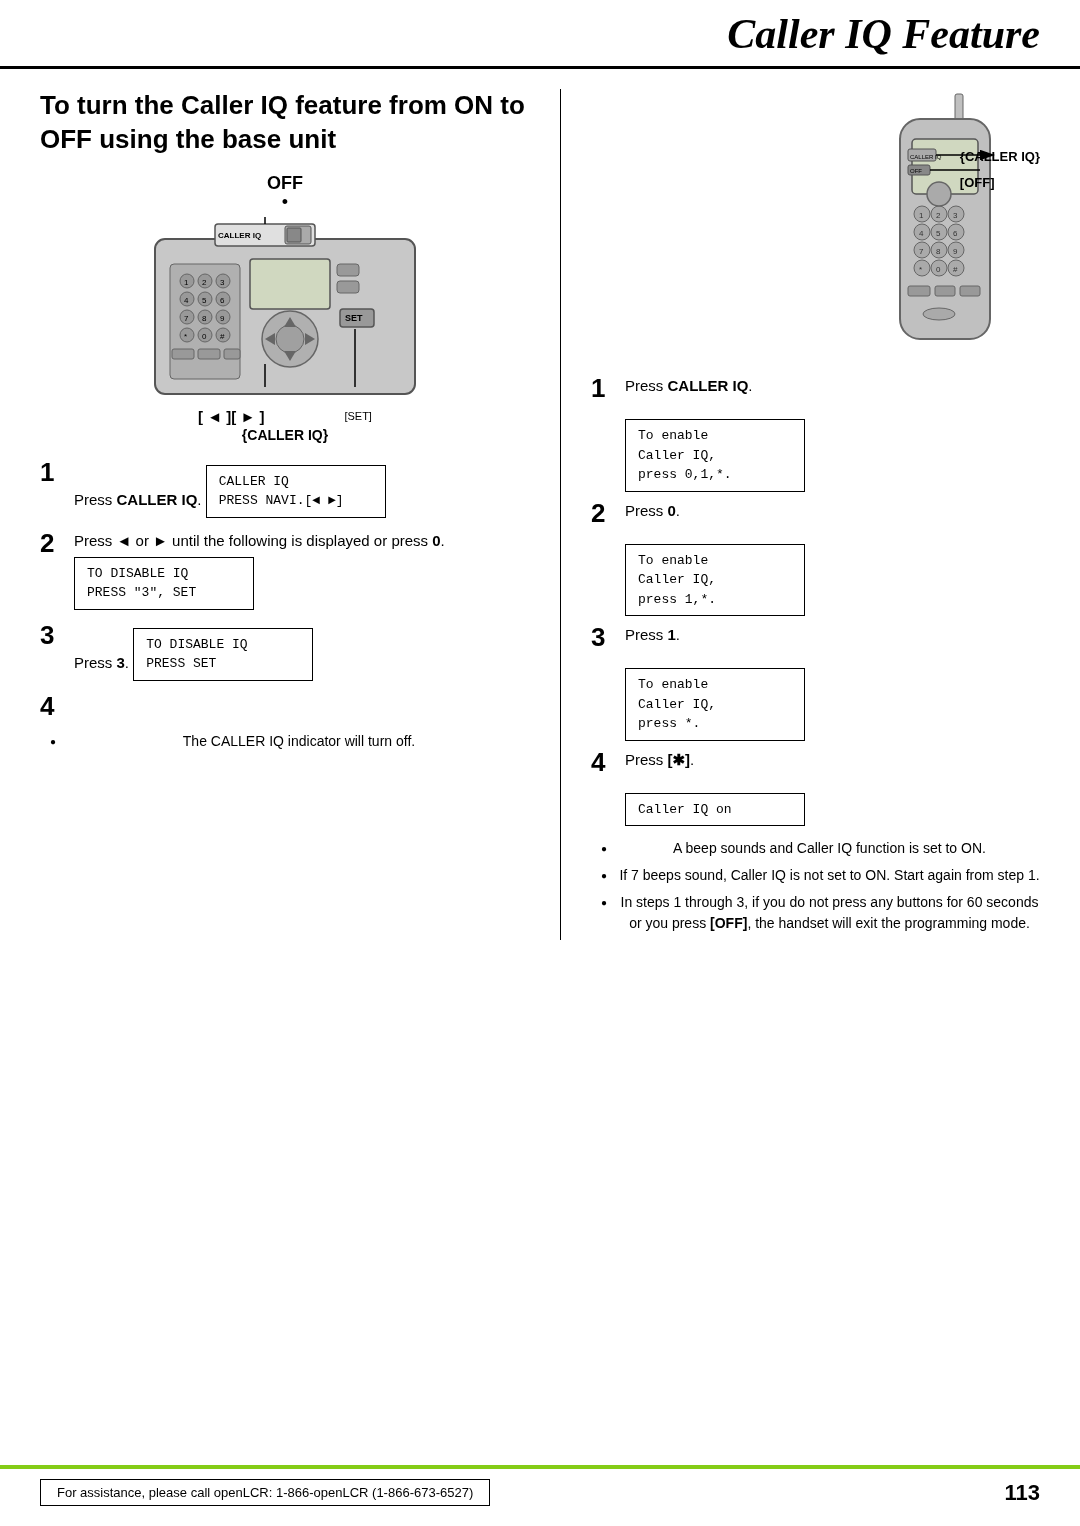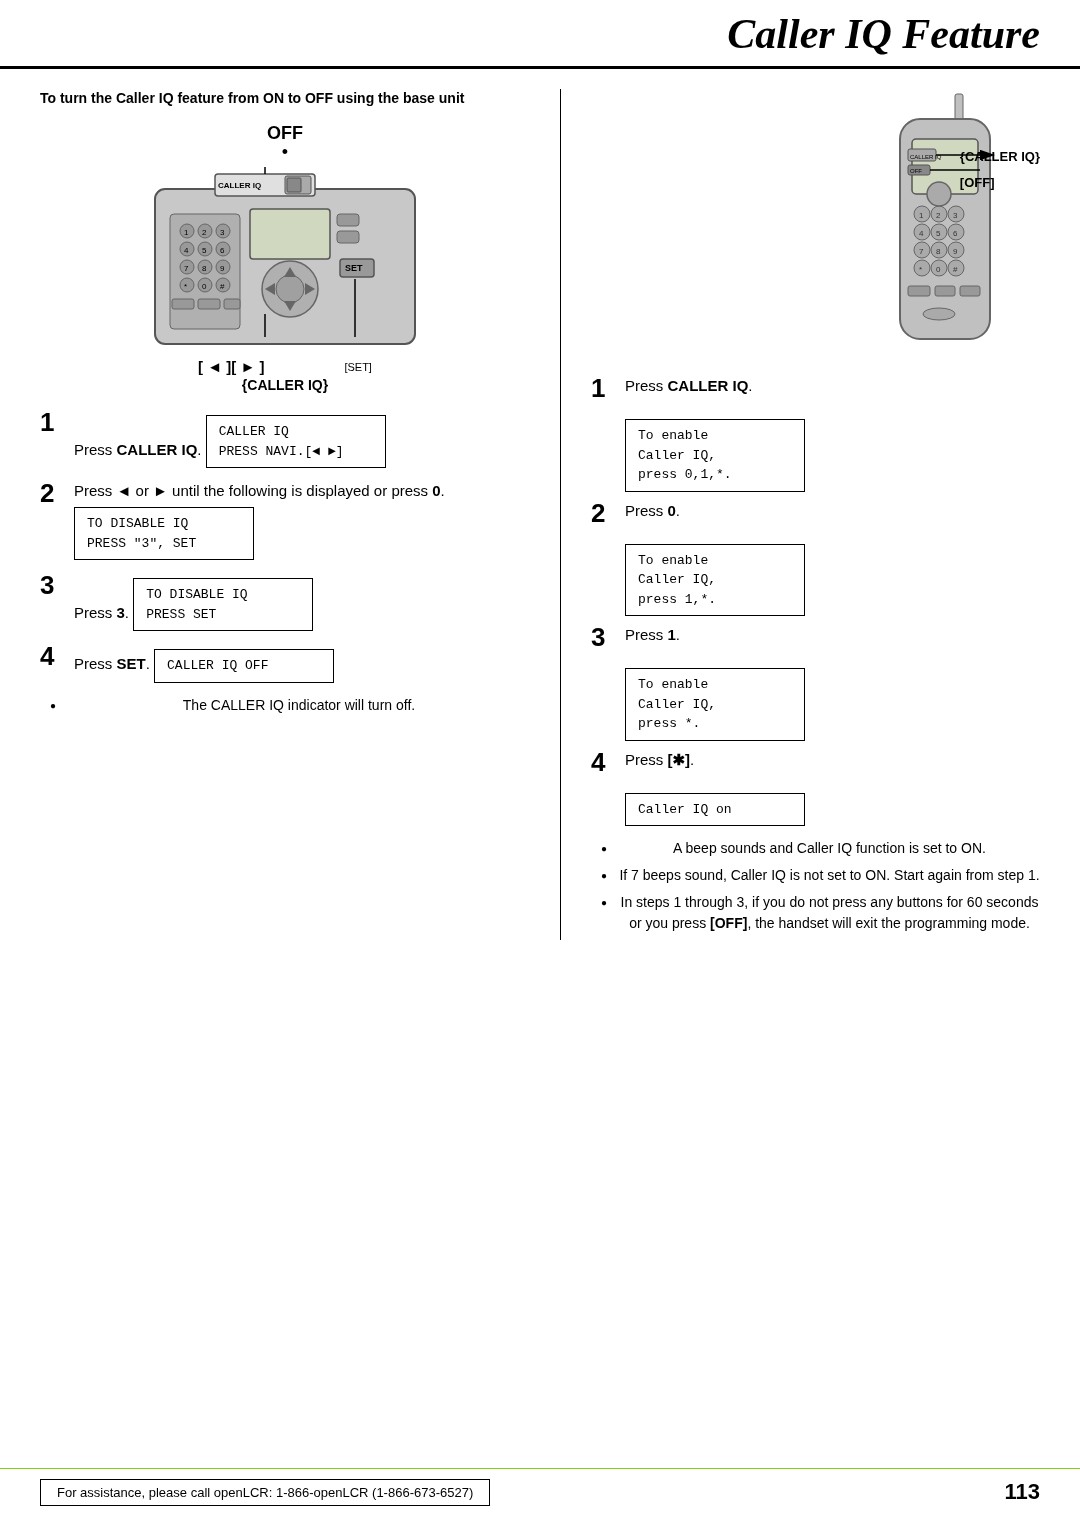--- a/index.html
+++ b/index.html
@@ -38,21 +38,21 @@
       width: 490px;
       flex-shrink: 0;
     }
 
     
     .right-col {
       flex: 1;
     }
 
     .section-title {
-      font-size: 14px;
+      font-size: 26px;
       font-weight: bold;
       line-height: 1.3;
       margin-bottom: 16px;
     }
 
     
     .diagram-area {
       display: flex;
       flex-direction: column;
       align-items: center;
@@ -123,22 +123,23 @@
     }
 
     
     .page-footer {
       position: absolute;
       bottom: 20px;
       left: 0;
       right: 0;
       display: flex;
       justify-content: space-between;
+      align-items: center;
       padding: 0 40px;
-      border-top: 1px solid #84cc16;
+      border-top: 4px solid #84cc16;
       padding-top: 10px;
     }
     .footer-text {
       font-size: 13px;
       border: 1px solid #000;
       padding: 5px 16px;
     }
     .page-number {
       font-size: 22px;
       font-weight: bold;
@@ -262,24 +263,20 @@
     <div class="step">
       <span class="step-number">3</span>
       <div class="step-content">
         Press <b>3</b>.
         <div class="lcd-box">TO DISABLE IQ<br>PRESS SET</div>
       </div>
     </div>
 
     <div class="step">
       <span class="step-number">4</span>
-      <div class="step-content">
-        Press <b>SET</b>.
-        <div class="lcd-box">CALLER IQ OFF</div>
-      </div>
     </div>
 
     <ul class="bullet-list">
       <li>The CALLER IQ indicator will turn off.</li>
     </ul>
 
   </div>
 
   <div class="col-divider"></div>
 

